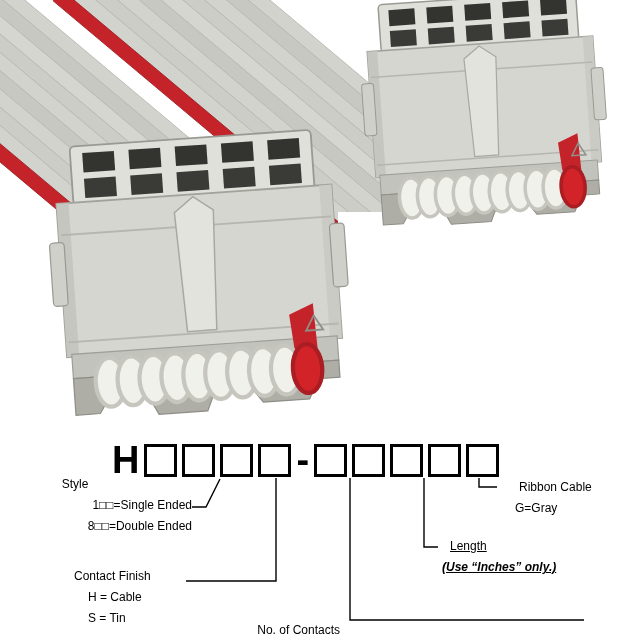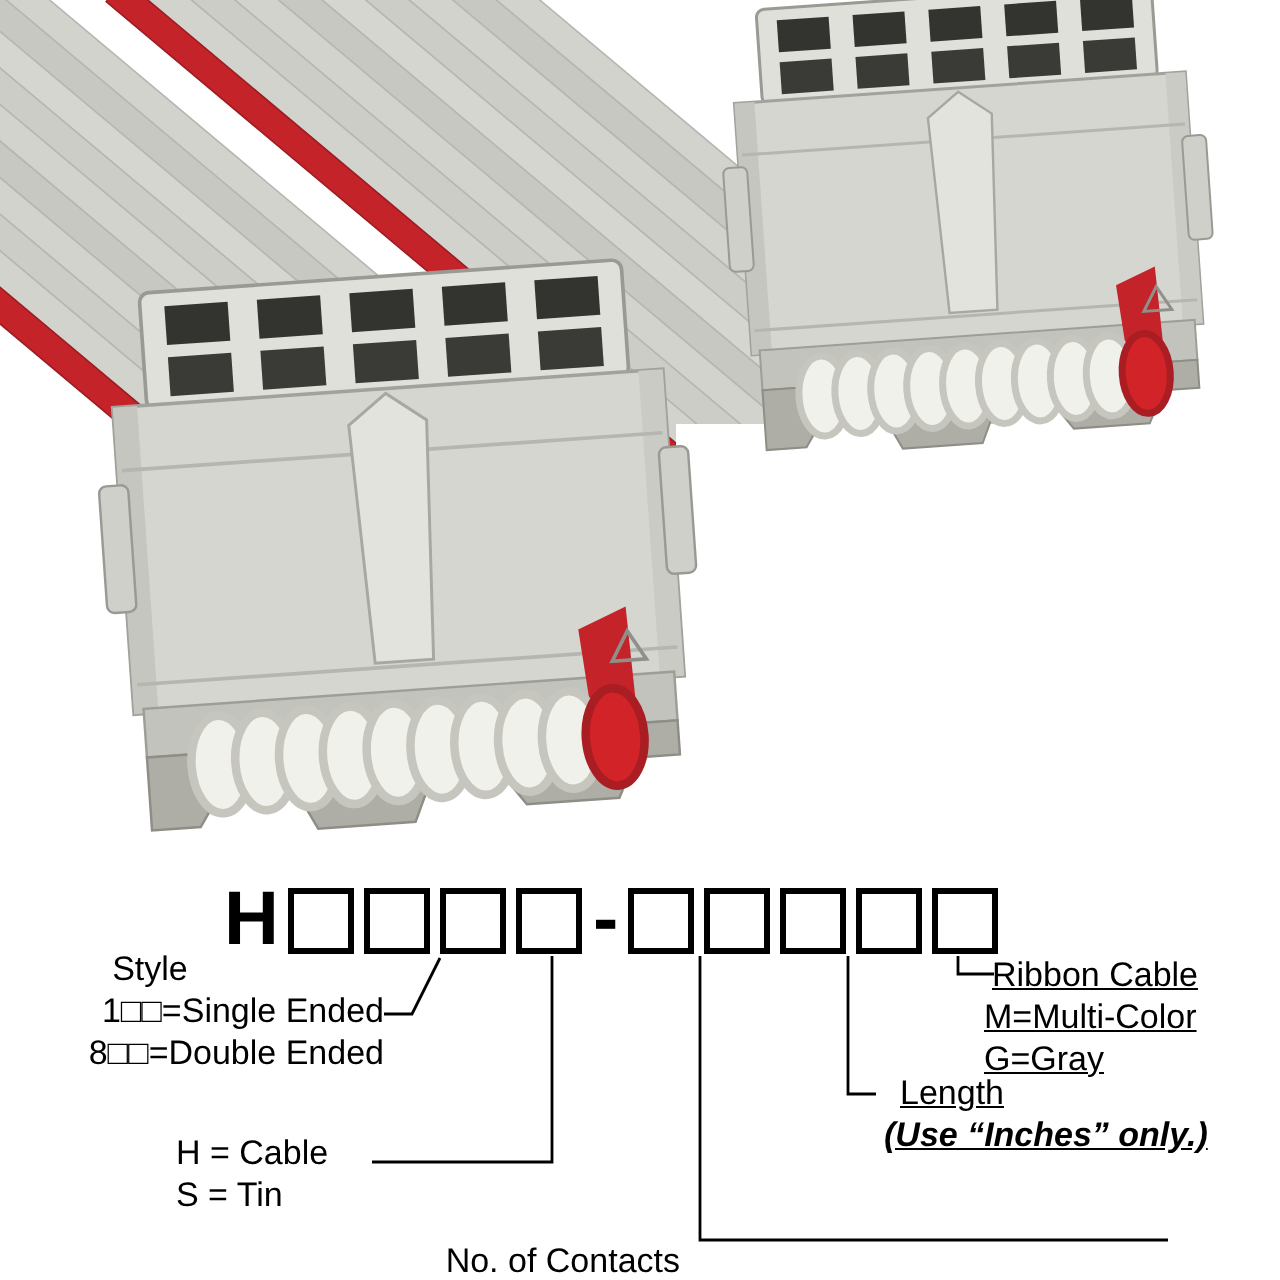--- a/index.html
+++ b/index.html
@@ -10,30 +10,30 @@
   }
   .photo{position:absolute;top:0;left:0;}
   .lines{position:absolute;top:0;left:0;pointer-events:none;}
   .pn-row{
     position:absolute;left:112px;top:440px;height:40px;
     display:flex;align-items:center;gap:5px;
     font-weight:700;font-size:38px;line-height:40px;letter-spacing:0px;
   }
   .pn-group{display:flex;gap:5px;align-items:center;}
   .pn-box{display:inline-block;width:27px;height:27px;border:3px solid #000;background:#fff;}
-  .label{position:absolute;font-size:17px;line-height:21px;white-space:nowrap;}
+  .label{position:absolute;font-size:12px;line-height:21px;white-space:nowrap;}
   #style-block{left:6px;top:474px;width:186px;text-align:right;}
   #style-block .title{display:block;text-align:center;padding-right:48px;}
   #finish-block{left:74px;top:566px;text-align:left;}
   #finish-block .indent{padding-left:14px;}
   #contacts-block{left:192px;top:610px;width:148px;text-align:right;margin-top:10px;}
   #length-block{left:442px;top:536px;text-align:left;}
   #length-block .title{padding-left:8px;text-decoration:underline;}
   #length-block .note{font-weight:700;font-style:italic;text-decoration:underline;}
-  #ribbon-block{left:492px;top:477px;text-align:left;text-decoration:underline;}
+  #ribbon-block{left:515px;top:477px;text-align:left;}
   #ribbon-block .title{padding-left:4px;}
 </style>
 </head>
 <body>
 
 <svg class="photo" width="640" height="448" viewBox="0 0 640 448">
   <defs>
     <g id="idc-connector">
 
       <rect x="16" y="0" width="198" height="48" rx="4" fill="#e0e0db" stroke="#9a9a94" stroke-width="1.5"></rect>
@@ -135,36 +135,36 @@
     </span>
 </div>
 
 <div class="label" id="style-block">
   <span class="title">Style</span>
   <div>1□□=Single Ended</div>
   <div>8□□=Double Ended</div>
 </div>
 
 <div class="label" id="finish-block">
+  <div>Contact Finish</div>
   <div class="indent">H = Cable</div>
   <div class="indent">S = Tin</div>
 </div>
 
 <div class="label" id="contacts-block">
   <div>No. of Contacts</div>
 </div>
 
 <div class="label" id="length-block">
   <div class="title">Length</div>
   <div class="note">(Use “Inches” only.)</div>
 </div>
 
 <div class="label" id="ribbon-block">
   <div class="title">Ribbon Cable</div>
-  <div>M=Multi-Color</div>
   <div>G=Gray</div>
 </div>
 
 <svg class="lines" width="640" height="640" viewBox="0 0 640 640">
   <path d="M192,507 L206,507 L220,479" fill="none" stroke="#000" stroke-width="1.4"></path>
   <path d="M186,581 L276,581 L276,478" fill="none" stroke="#000" stroke-width="1.4"></path>
   <path d="M350,478 L350,620 L584,620" fill="none" stroke="#000" stroke-width="1.4"></path>
   <path d="M438,547 L424,547 L424,478" fill="none" stroke="#000" stroke-width="1.4"></path>
   <path d="M497,487 L479,487 L479,478" fill="none" stroke="#000" stroke-width="1.4"></path>
 </svg>

